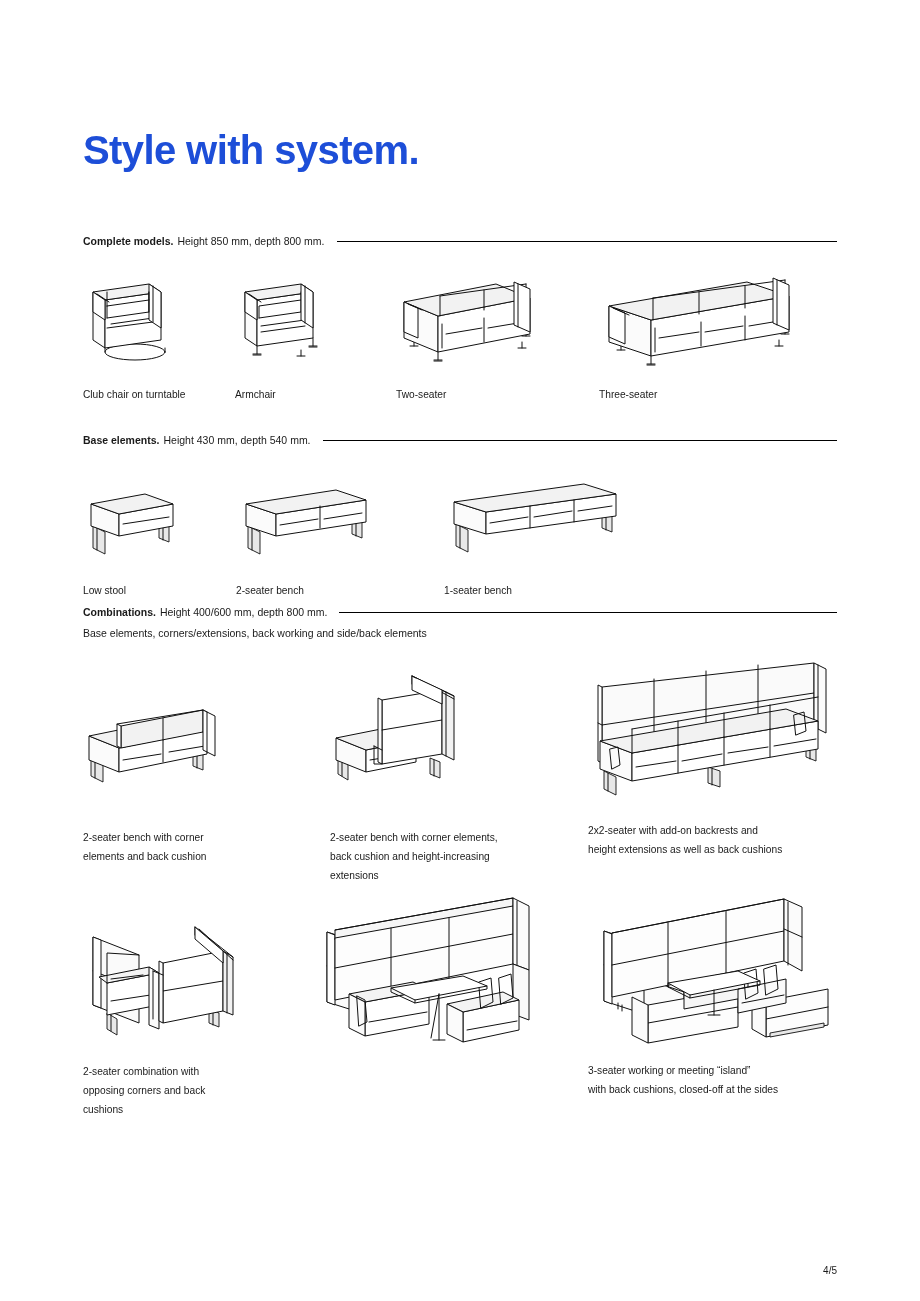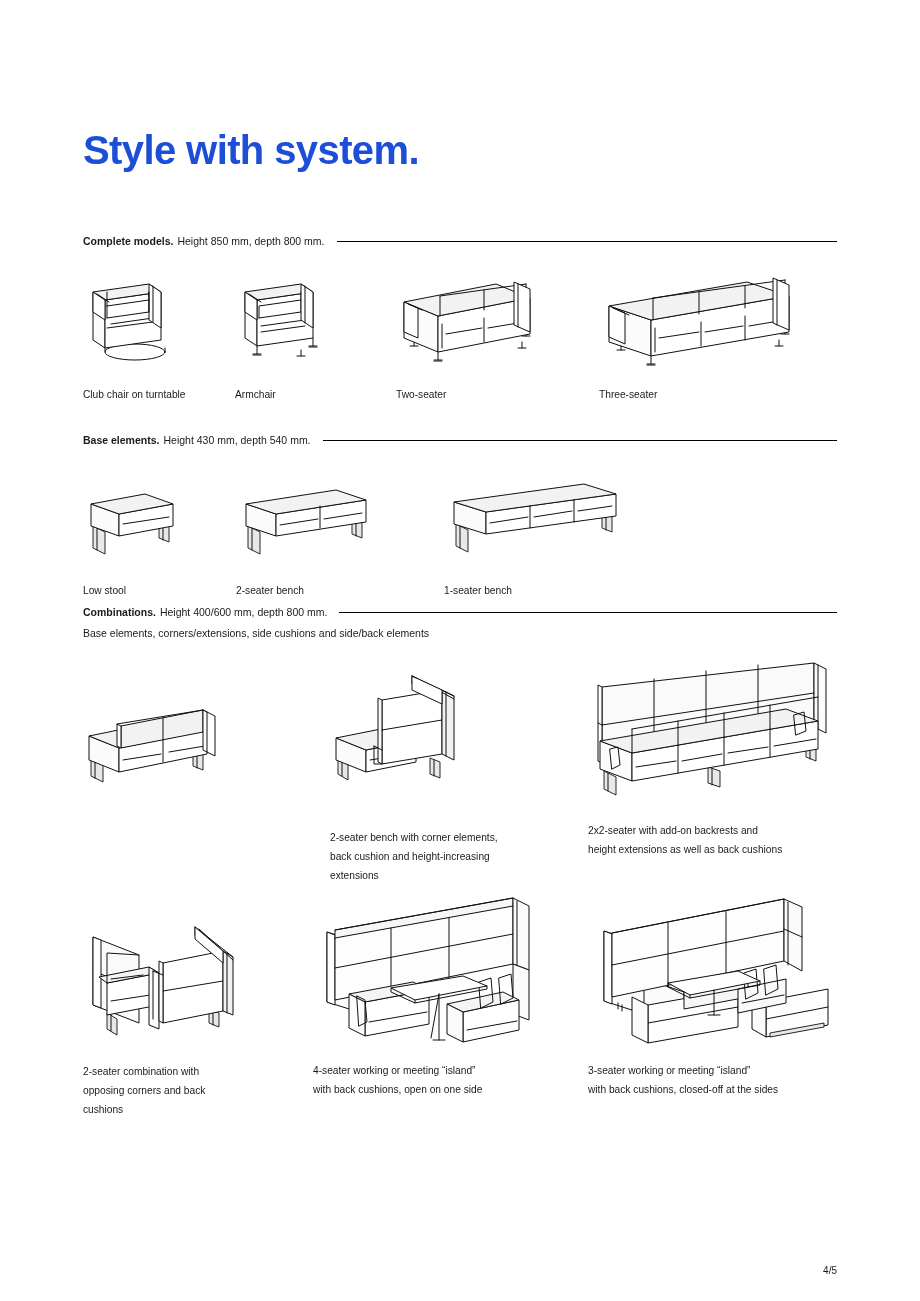--- a/index.html
+++ b/index.html
@@ -225,21 +225,21 @@
     </div>
   </div>
 
   <div class="section" style="top:606px;">
     <div class="sec-head">
       <span class="lead">Combinations.</span>
       <span class="rest">Height 400/600 mm, depth 800 mm.</span>
       <span class="rule"></span>
     </div>
     <div class="sec-desc">
-      <div>Base elements, corners/extensions, side cushions and side/back elements</div>
+      <div>Base elements, corners/extensions, back working and side/back elements</div>
     </div>
   </div>
 
   <div class="row" style="top:660px;height:230px;">
 
     <div class="cell" style="left:83px;top:20px;width:230px;">
       <svg class="fig" width="160" height="110" viewBox="0 0 160 110">
 
         <path class="leg" d="M8 78 L8 96 L20 102 L20 84 Z"></path>
         <path class="ln" d="M12 80 L12 98"></path>
@@ -256,20 +256,24 @@
         <path class="face" d="M34 44 L38 46 L38 68 L34 66 Z"></path>
         <path class="ln" d="M120 30 L124 32 L124 52 L120 52"></path>
 
         <path class="ln" d="M80 60 L80 38"></path>
 
         <path class="face" d="M120 30 L132 36 L132 76 L120 70 Z"></path>
         <path class="ln" d="M124 32 L124 72"></path>
 
         <path class="ln" d="M34 44 L120 30"></path>
       </svg>
+      <div class="caption" style="margin-top:38px;">
+        <div>2-seater bench with corner</div>
+        <div>elements and back cushion</div>
+      </div>
     </div>
 
     <div class="cell" style="left:330px;top:0px;width:240px;">
       <svg class="fig" width="175" height="130" viewBox="0 0 175 130">
 
         <path class="leg" d="M8 96 L8 114 L18 120 L18 102 Z"></path>
         <path class="ln" d="M12 98 L12 116"></path>
         <path class="leg" d="M100 98 L100 114 L110 118 L110 102 Z"></path>
         <path class="ln" d="M104 100 L104 116"></path>
 
@@ -412,24 +416,20 @@
         <path class="ln" d="M166 92 L178 88 L180 112 L168 118 Z"></path>
         <path class="ln" d="M186 88 L198 84 L200 108 L188 114 Z"></path>
 
         <path class="face" d="M78 98 L150 86 L174 96 L102 110 Z" style="fill:#fff;"></path>
         <path class="ln" d="M78 98 L78 102 L102 113 L102 110"></path>
         <path class="ln" d="M102 113 L174 99 L174 96"></path>
 
         <path class="ln" d="M126 104 L126 150 M120 150 L132 150"></path>
         <path class="ln" d="M126 104 L118 148"></path>
       </svg>
-      <div class="caption" style="margin-top:16px;">
-        <div>4-seater working or meeting “island”</div>
-        <div>with back cushions, open on one side</div>
-      </div>
     </div>
 
     <div class="cell" style="left:588px;top:-10px;width:250px;">
       <svg class="fig" width="265" height="160" viewBox="0 0 265 160">
 
         <path class="face-d" d="M16 46 L16 116 L96 142 L96 72 Z" style="fill:#fbfbfb;"></path>
         <path class="ln" d="M16 80 L96 107"></path>
         <path class="ln" d="M56 60 L56 130"></path>
         <path class="face" d="M16 46 L24 49 L24 119 L16 116 Z"></path>
 

